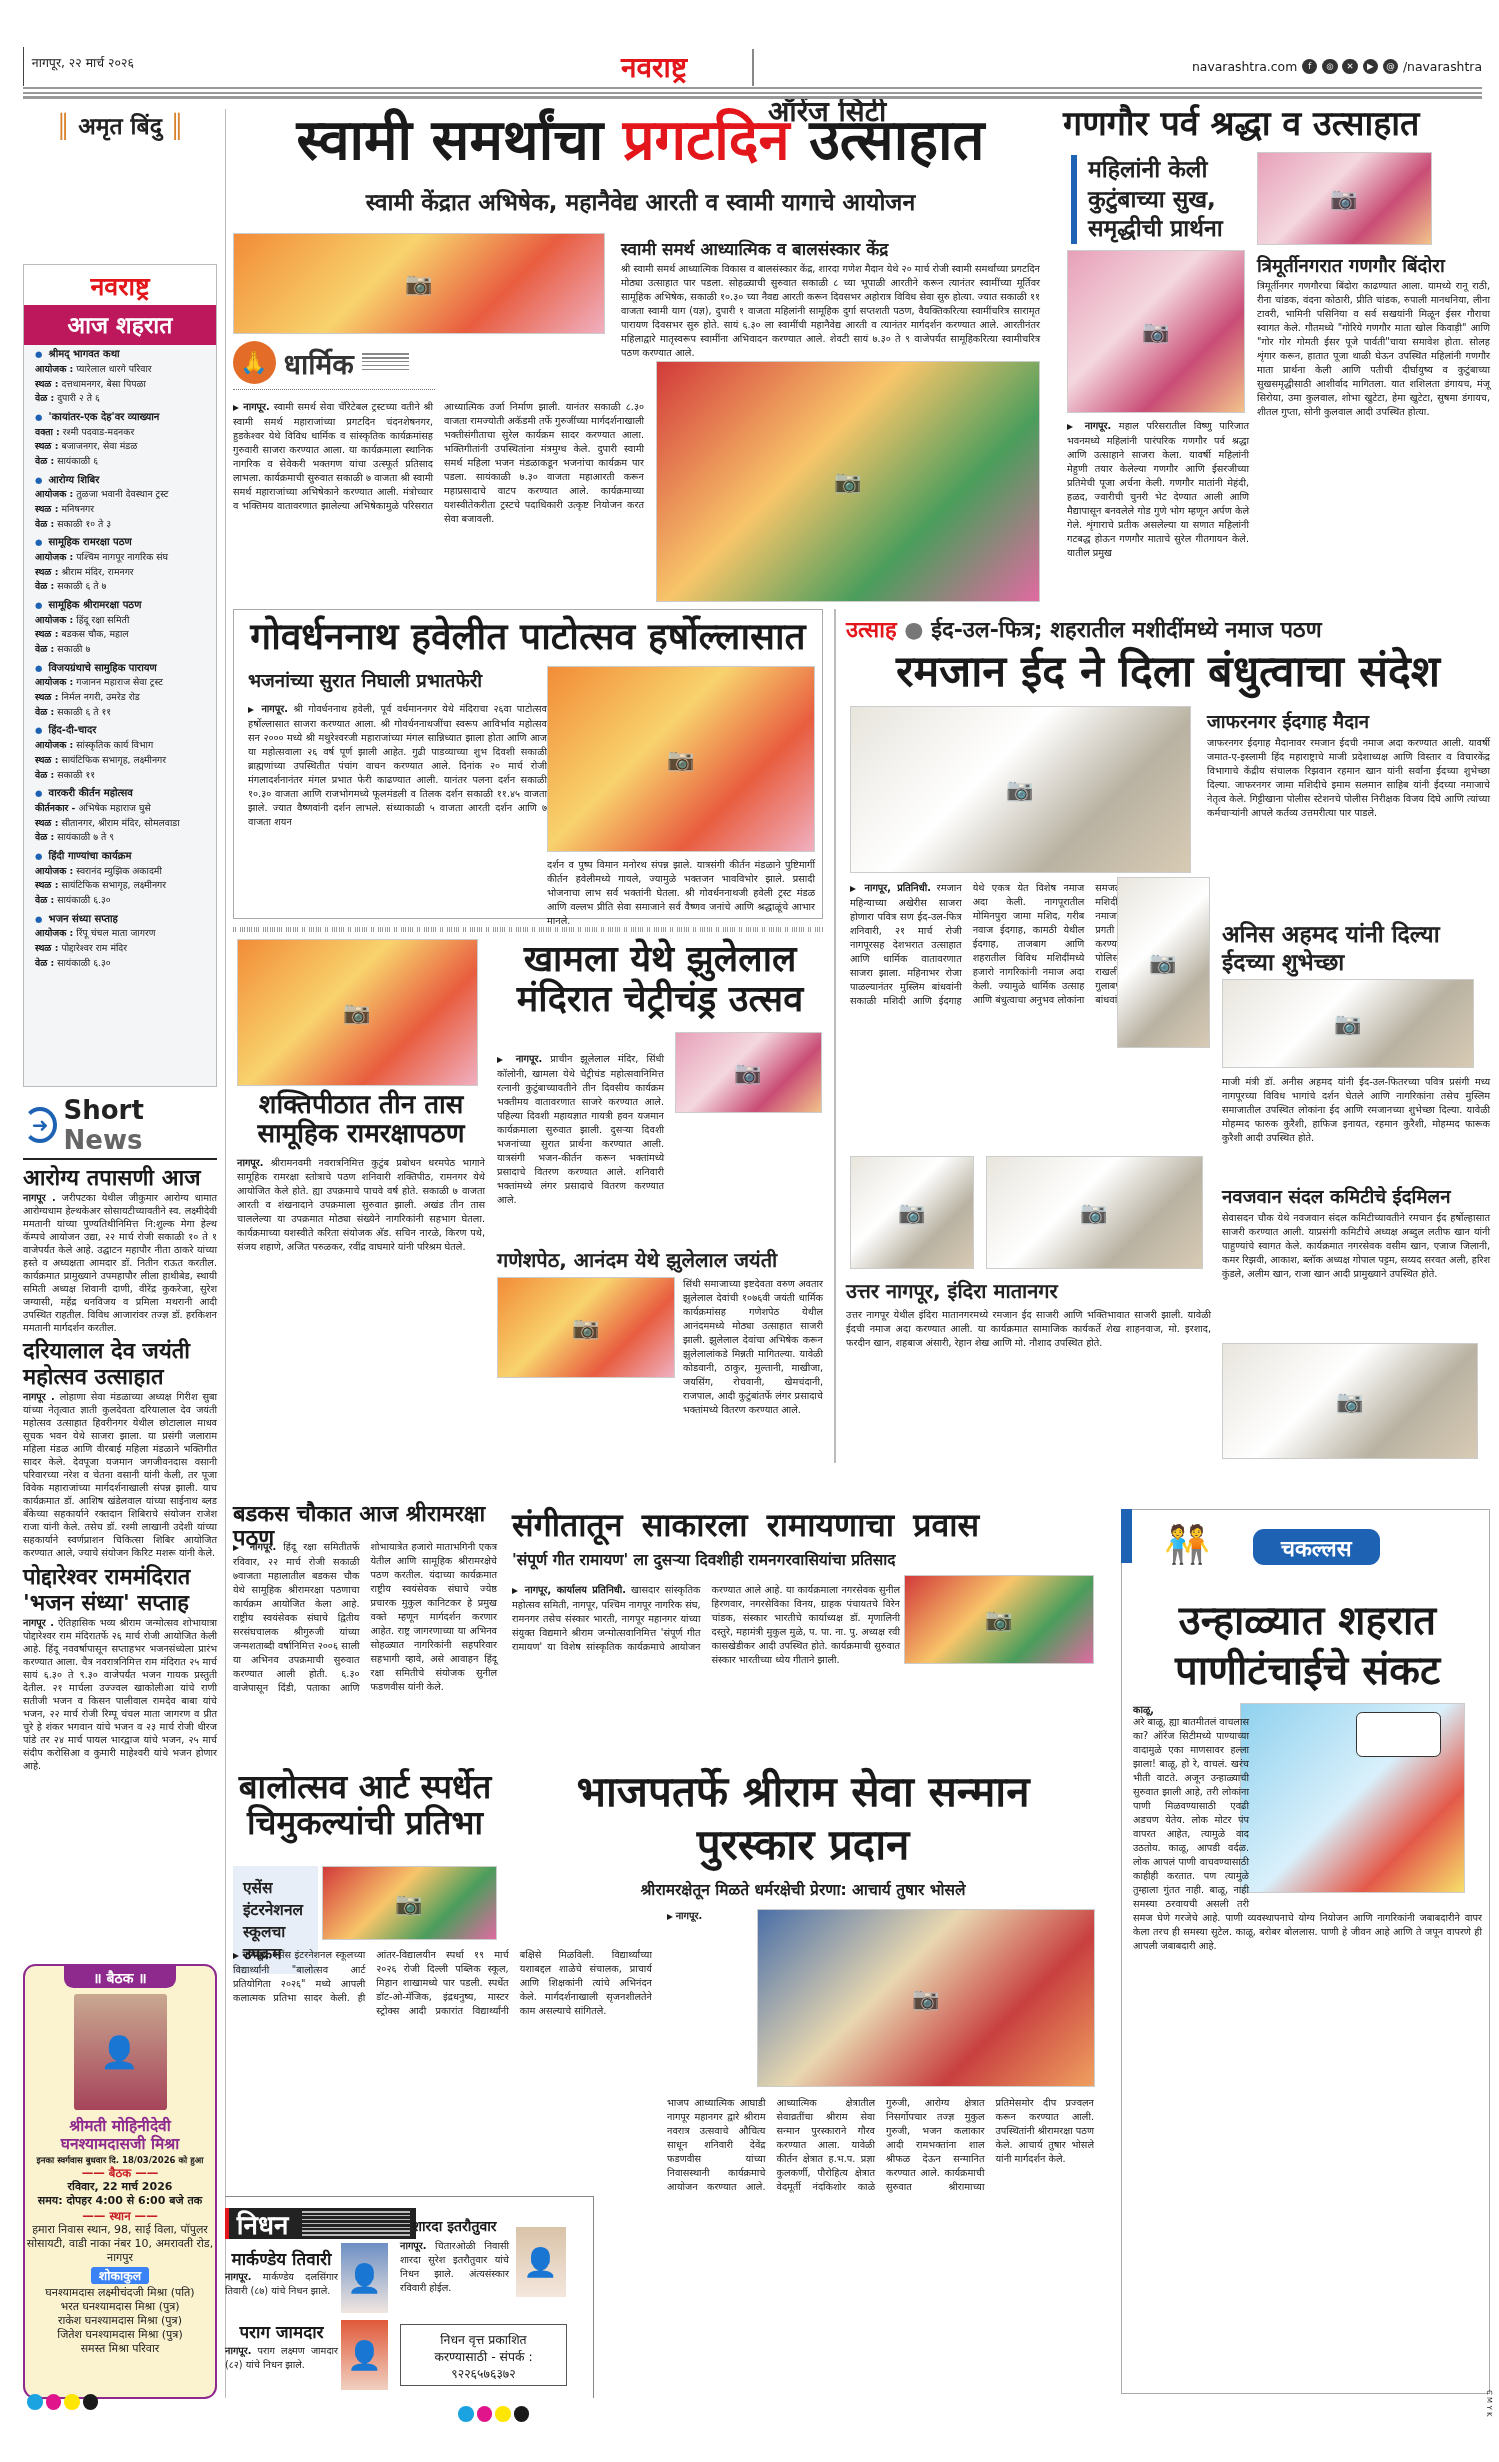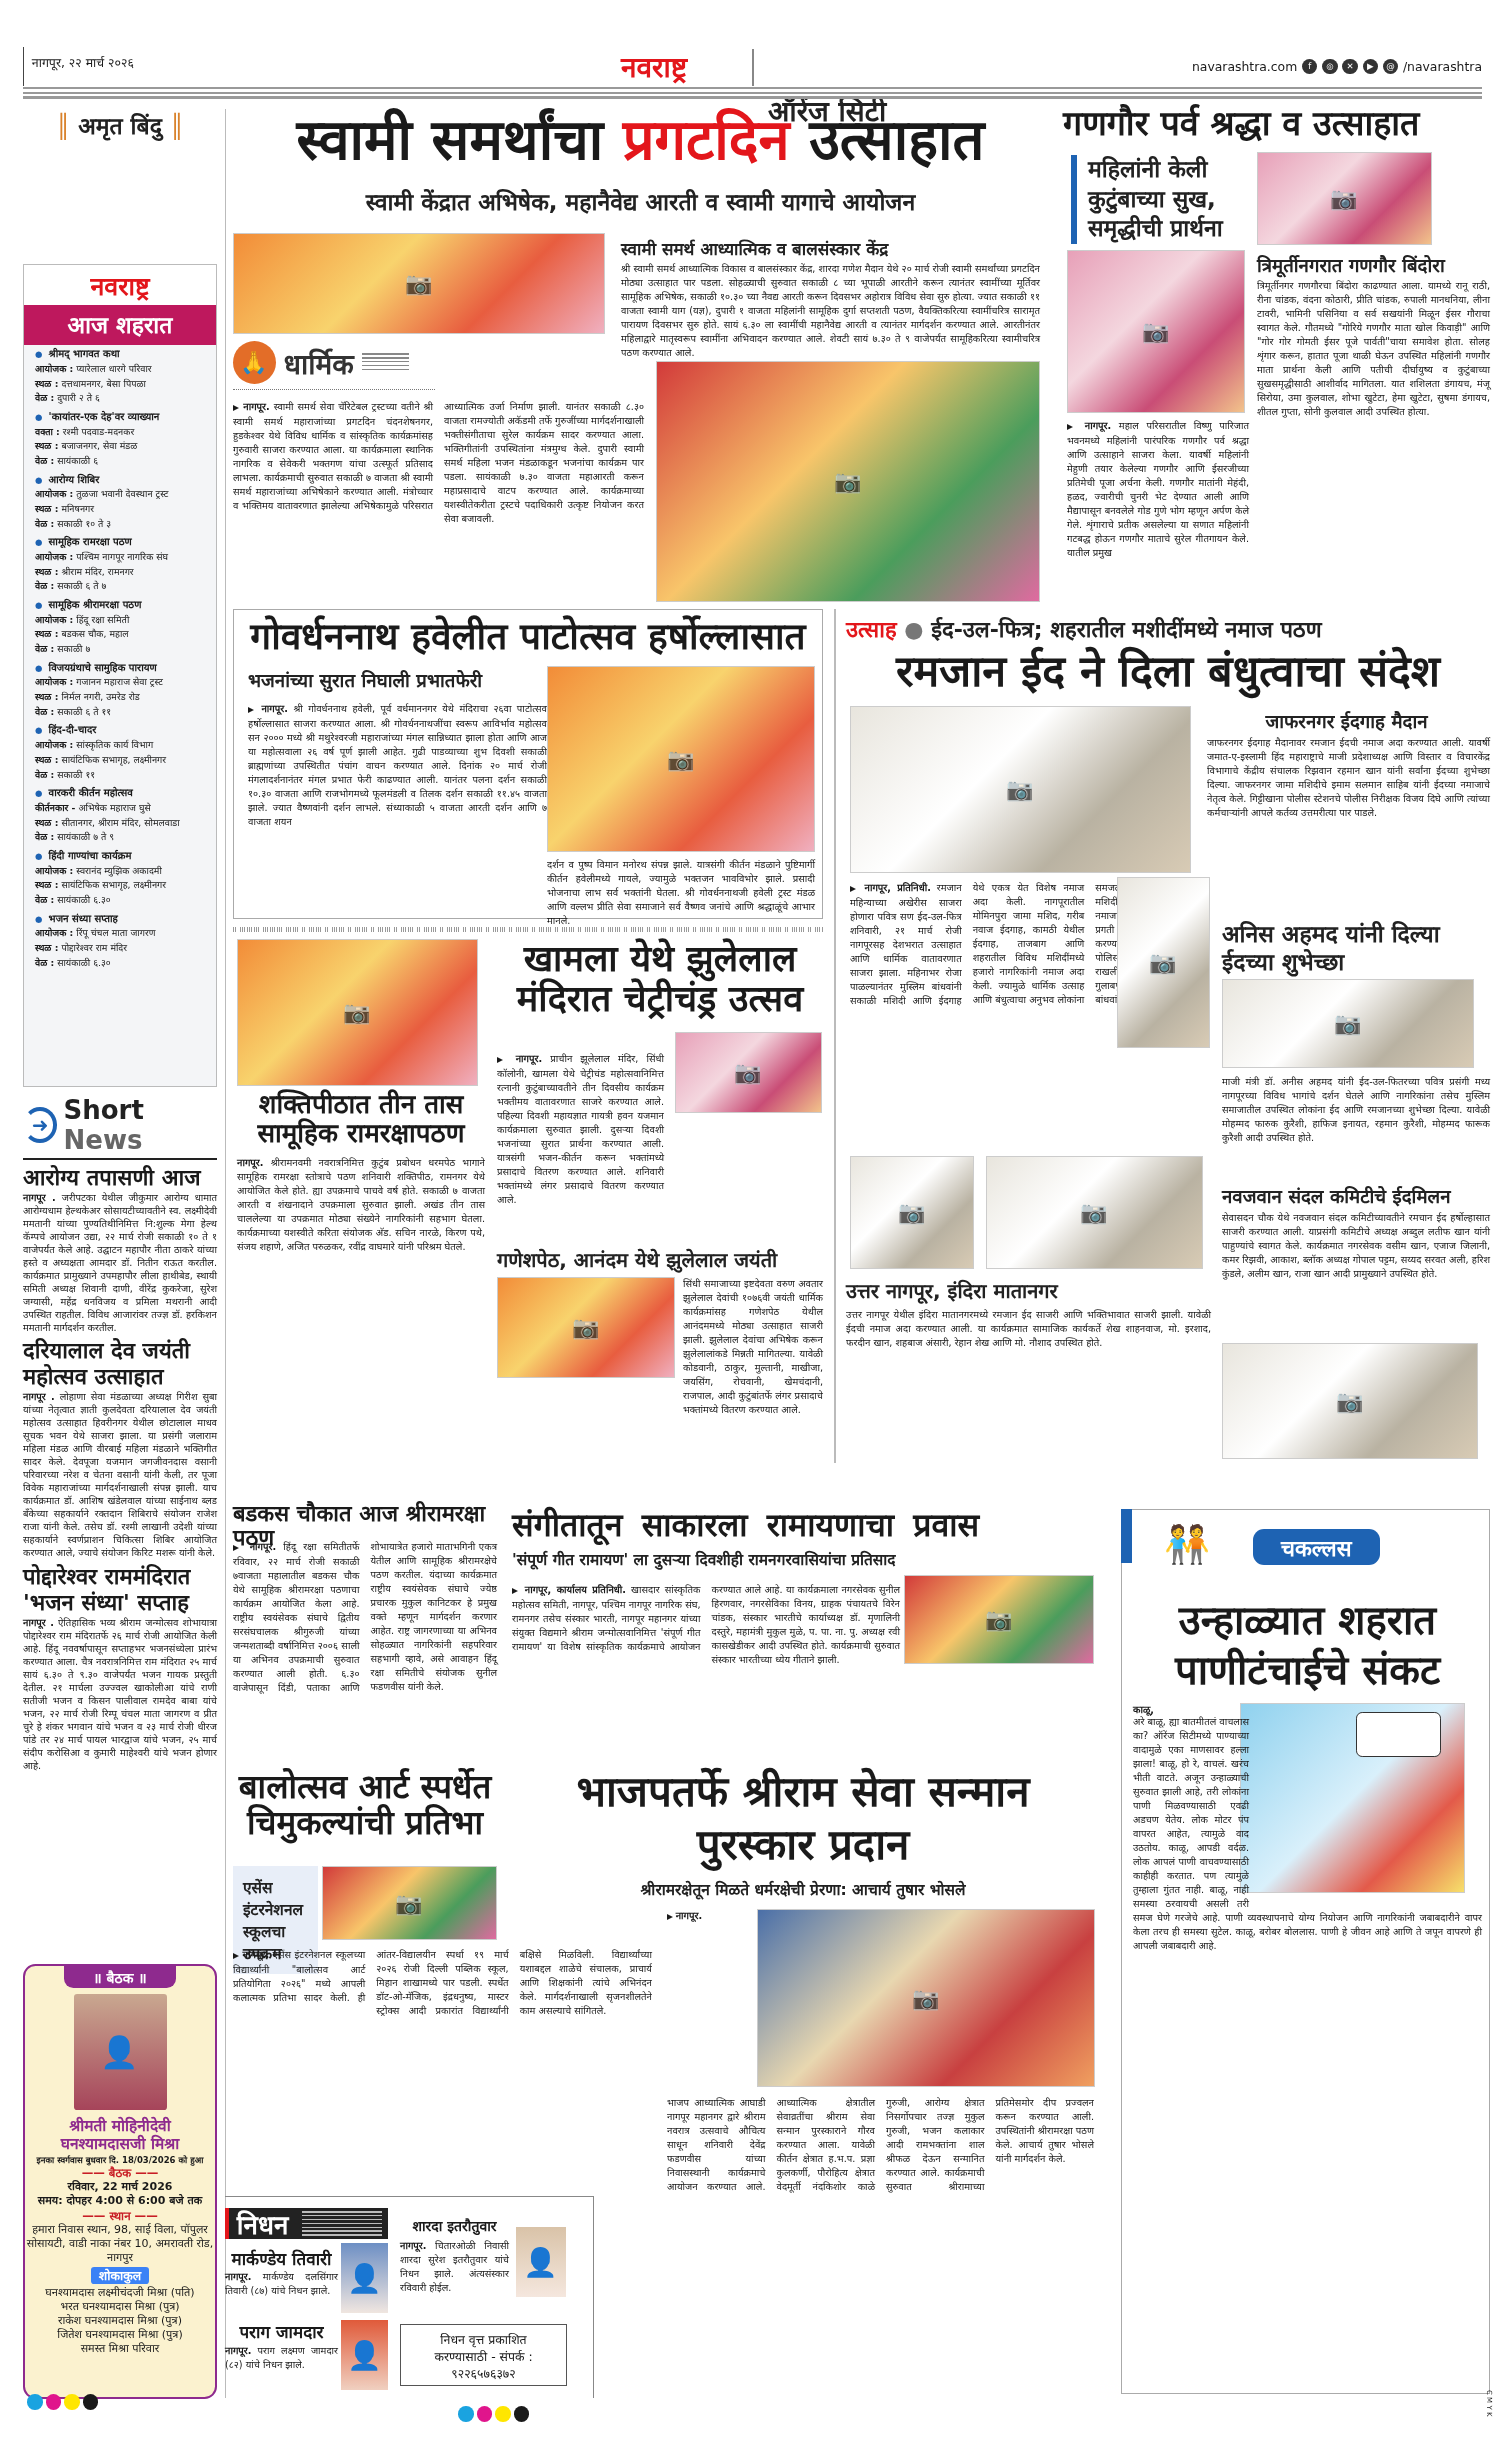--- a/index.html
+++ b/index.html
@@ -269,21 +269,21 @@
 </div>
 <div class="abs photo p4" style="left:547px; top:666px; width:268px; height:186px;">📷</div>
 <div class="abs body" style="left:547px; top:858px; width:268px; height:58px;">दर्शन व पुष्प विमान मनोरथ संपन्न झाले. यात्रसंगी कीर्तन मंडळाने पुष्टिमार्गी कीर्तन हवेलीमध्ये गायले, ज्यामुळे भक्तजन भावविभोर झाले. प्रसादी भोजनाचा लाभ सर्व भक्तांनी घेतला. श्री गोवर्धननाथजी हवेली ट्रस्ट मंडळ आणि वल्लभ प्रीति सेवा समाजाने सर्व वैष्णव जनांचे आणि श्रद्धाळूंचे आभार मानले.</div>
 
 <div class="abs" style="left:834px; top:609px; width:1.6px; height:854px; background:#bbb;"></div>
 <div class="abs sub" style="left:846px; top:613px; width:644px; font-size:22px;">
   <span class="kicker-red">उत्साह</span> <span style="color:#777">●</span> <span>ईद-उल-फित्र; शहरातील मशीदींमध्ये नमाज पठण</span>
 </div>
 <div class="abs headline" style="left:846px; top:648px; width:644px; font-size:43px; text-align:center;">रमजान ईद ने दिला बंधुत्वाचा संदेश</div>
 <div class="abs photo p3" style="left:850px; top:706px; width:341px; height:167px;">📷</div>
-<div class="abs sub" style="left:1207px; top:708px; width:279px; font-size:18.6px;text-align:center;">जाफरनगर ईदगाह मैदान</div>
+<div class="abs sub" style="left:1207px; top:708px; width:279px; font-size:18.6px;">जाफरनगर ईदगाह मैदान</div>
 <div class="abs body" style="left:1207px; top:736px; width:283px; height:163px;">जाफरनगर ईदगाह मैदानावर रमजान ईदची नमाज अदा करण्यात आली. यावर्षी जमात-ए-इस्लामी हिंद महाराष्ट्राचे माजी प्रदेशाध्यक्ष आणि विस्तार व विचारकेंद्र विभागाचे केंद्रीय संचालक रिझवान रहमान खान यांनी सर्वांना ईदच्या शुभेच्छा दिल्या. जाफरनगर जामा मशिदीचे इमाम सलमान साहिब यांनी ईदच्या नमाजाचे नेतृत्व केले. गिट्टीखाना पोलीस स्टेशनचे पोलीस निरीक्षक विजय दिघे आणि त्यांच्या कर्मचाऱ्यांनी आपले कर्तव्य उत्तमरीत्या पार पाडले.</div>
 <div class="abs body" style="left:850px; top:881px; width:357px; height:264px; column-count:3;">
   <span class="city">नागपूर, प्रतिनिधी.</span> <span>रमजान महिन्याच्या अखेरीस साजरा होणारा पवित्र सण ईद-उल-फित्र शनिवारी, २१ मार्च रोजी नागपूरसह देशभरात उत्साहात आणि धार्मिक वातावरणात साजरा झाला. महिनाभर रोजा पाळल्यानंतर मुस्लिम बांधवांनी सकाळी मशिदी आणि ईदगाह येथे एकत्र येत विशेष नमाज अदा केली. नागपूरातील मोमिनपुरा जामा मशिद, गरीब नवाज ईदगाह, कामठी येथील ईदगाह, ताजबाग आणि शहरातील विविध मशिदींमध्ये हजारो नागरिकांनी नमाज अदा केली. ज्यामुळे धार्मिक उत्साह आणि बंधुत्वाचा अनुभव लोकांना समजला. सकाळपासूनच मशिदींमध्ये गर्दी दिसून आली. नमाजानंतर देशाच्या शांती, प्रगती आणि सौहार्दासाठी दुआ करण्यात आली. नागपूर पोलिसांनी कायदा व सुव्यवस्था राखली. मोमिनपुरा परिसरात गुलाबपुष्प देऊन मुस्लिम बांधवांना ईदच्या शुभेच्छा दिल्या.</span>
 </div>
 <div class="abs photo p3" style="left:1117px; top:877px; width:93px; height:171px;">📷</div>
 <div class="abs sub" style="left:1222px; top:920px; width:268px; font-size:23px; line-height:28px;">अनिस अहमद यांनी दिल्या ईदच्या शुभेच्छा</div>
 <div class="abs photo p3" style="left:1222px; top:979px; width:252px; height:89px;">📷</div>
 <div class="abs body" style="left:1222px; top:1075px; width:268px; height:101px;">माजी मंत्री डॉ. अनीस अहमद यांनी ईद-उल-फितरच्या पवित्र प्रसंगी मध्य नागपूरच्या विविध भागांचे दर्शन घेतले आणि नागरिकांना तसेच मुस्लिम समाजातील उपस्थित लोकांना ईद आणि रमजानच्या शुभेच्छा दिल्या. यावेळी मोहम्मद फारुक कुरैशी, हाफिज इनायत, रहमान कुरैशी, मोहम्मद फारूक कुरैशी आदी उपस्थित होते.</div>
 <div class="abs photo p3" style="left:850px; top:1156px; width:124px; height:113px;">📷</div>
 <div class="abs photo p3" style="left:986px; top:1156px; width:217px; height:113px;">📷</div>
@@ -330,21 +330,21 @@
 
 <div class="abs headline" style="left:512px; top:1765px; width:582px; font-size:42px; text-align:center; line-height:53px;">भाजपतर्फे श्रीराम सेवा सन्मान पुरस्कार प्रदान</div>
 <div class="abs sub" style="left:512px; top:1878px; width:582px; font-size:15.5px; text-align:center;">श्रीरामरक्षेतून मिळते धर्मरक्षेची प्रेरणा: आचार्य तुषार भोसले</div>
 <div class="abs photo p5" style="left:757px; top:1909px; width:338px; height:178px;">📷</div>
 <div class="abs body" style="left:667px; top:1909px; width:85px; height:481px;">
   <span class="city">नागपूर.</span>
 </div>
 <div class="abs body" style="left:667px; top:1925px; width:427px; height:466px; column-count:4; padding-top:171px;">भाजप आध्यात्मिक आघाडी नागपूर महानगर द्वारे श्रीराम नवरात्र उत्सवाचे औचित्य साधून शनिवारी देवेंद्र फडणवीस यांच्या निवासस्थानी कार्यक्रमाचे आयोजन करण्यात आले. आध्यात्मिक क्षेत्रातील सेवाव्रतींचा श्रीराम सेवा सन्मान पुरस्काराने गौरव करण्यात आला. यावेळी कीर्तन क्षेत्रात ह.भ.प. प्रज्ञा कुलकर्णी, पौरोहित्य क्षेत्रात वेदमूर्ती नंदकिशोर काळे गुरुजी, आरोग्य क्षेत्रात निसर्गोपचार तज्ज्ञ मुकुल गुरुजी, भजन कलाकार आदी रामभक्तांना शाल श्रीफळ देऊन सन्मानित करण्यात आले. कार्यक्रमाची सुरुवात श्रीरामाच्या प्रतिमेसमोर दीप प्रज्वलन करून करण्यात आली. उपस्थितांनी श्रीरामरक्षा पठण केले. आचार्य तुषार भोसले यांनी मार्गदर्शन केले.</div>
 
 <div class="abs" style="left:225px; top:2196px; width:369px; height:202px; border-top:1.6px solid #888; border-right:1.6px solid #888;"></div>
-<div id="nidhan-head" class="abs" style="left:225px; top:2208px; width:163px; height:31px;">
+<div id="nidhan-head" class="abs" style="left:225px; top:2208px; width:191px; height:31px;">
   <span style="padding:0 7.8px;">निधन</span>
     <span class="lines"></span>
 </div>
 <div class="abs nidhan-name" style="left:225px; top:2247px; width:113px;">मार्कण्डेय तिवारी</div>
 <div class="abs body" style="left:225px; top:2270px; width:113px; height:54px;"><span class="b">नागपूर.</span> <span>मार्कण्डेय दलसिंगार तिवारी (८७) यांचे निधन झाले.</span></div>
 <div class="abs nidhan-photo" style="left:341px; top:2243px; width:47px; height:70px;">👤</div>
 <div class="abs nidhan-name" style="left:225px; top:2320px; width:113px;">पराग जामदार</div>
 <div class="abs body" style="left:225px; top:2344px; width:113px; height:54px;"><span class="b">नागपूर.</span> <span>पराग लक्ष्मण जामदार (८२) यांचे निधन झाले.</span></div>
 <div class="abs nidhan-photo" style="left:341px; top:2320px; width:47px; height:70px; background:linear-gradient(#e05a3a,#f0d0c0);">👤</div>
 <div class="abs nidhan-name" style="left:400px; top:2216px; width:109px; font-size:14px;">शारदा इतरौतुवार</div>

